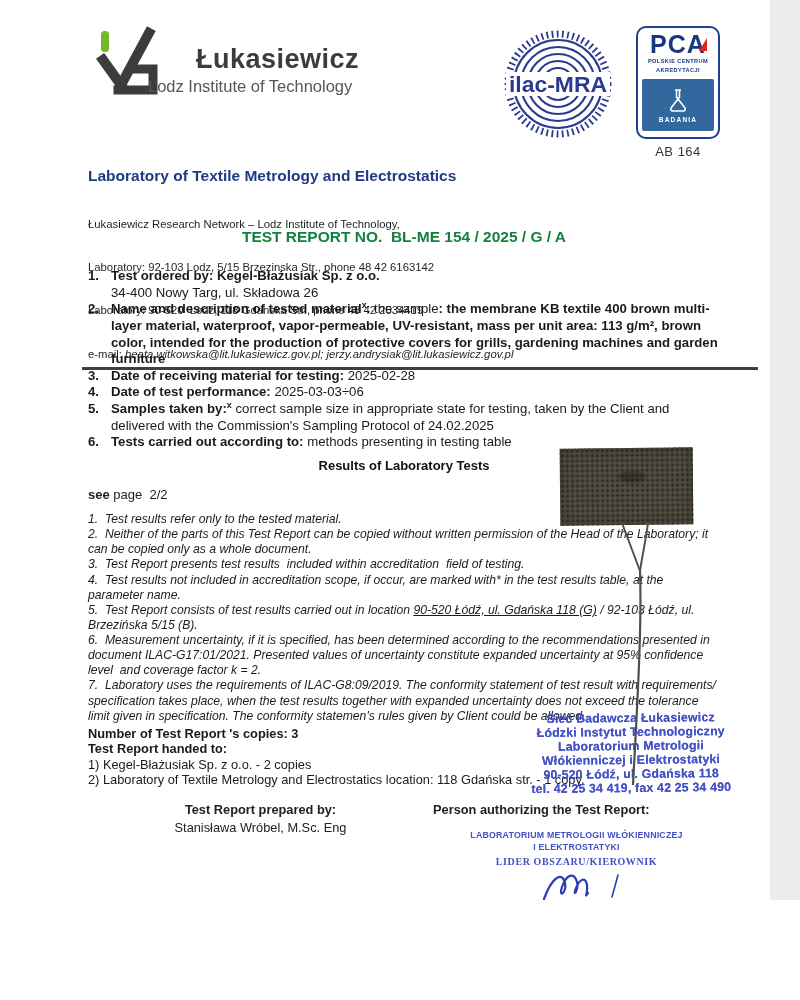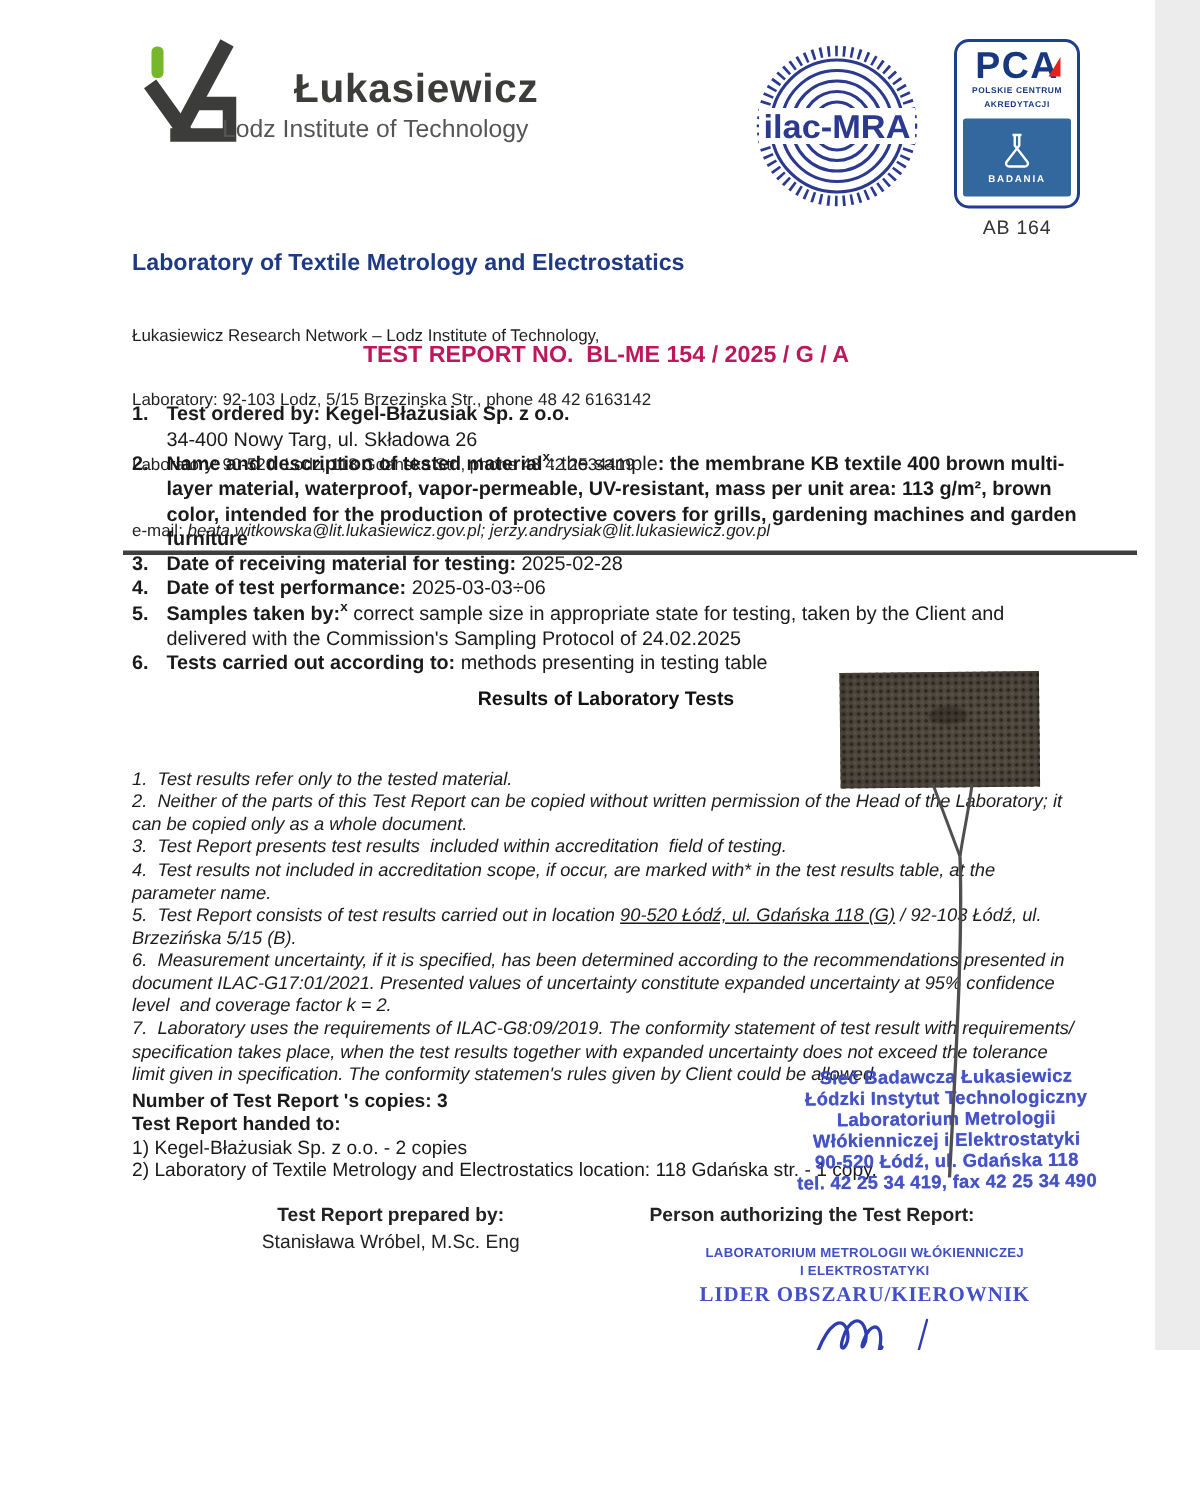--- a/index.html
+++ b/index.html
@@ -32,21 +32,21 @@
   .acc-number { font-size:13px; color:#333; margin-top:5px; letter-spacing:0.5px; }
 
   .lab-title { margin-top:8px; font-size:15.5px; font-weight:bold; color:#1e3a85; }
   .addr { margin-top:3px; font-size:11.3px; line-height:1.28; color:#1f1f1f; white-space:pre-wrap; }
   .email-line { font-size:11.3px; margin-top:1px; color:#1f1f1f; }
   .email-line .em { font-style:italic; }
   .header-divider { margin-top:7px; margin-left:-6px; width:676px; height:0; border-top:3px solid #3f3f3f; }
 
   
   .sec-body { position:absolute; left:88px; top:228px; width:632px; }
-  .report-title { text-align:center; font-weight:bold; font-size:15.5px; white-space:pre-wrap; color:#be185d; }
+  .report-title { text-align:center; font-weight:bold; font-size:15.5px; white-space:pre-wrap; color:#15803d; }
   .items { margin-top:22px; font-size:13.2px; line-height:1.26; color:#1a1a1a; }
   .item { position:relative; padding-left:23px; }
   .item .num { position:absolute; left:0; font-weight:bold; }
   .b { font-weight:bold; }
   .supx { font-size:9px; vertical-align:super; font-weight:bold; line-height:0; }
   .results-heading { text-align:center; font-weight:bold; font-size:13px; margin-top:7px; color:#111; }
   .see-line { margin-top:14px; font-size:13px; white-space:pre-wrap; }
   .performed-line { margin-top:13px; font-size:13px; }
 
   
@@ -58,21 +58,21 @@
   .sec-meta { position:absolute; left:88px; top:726px; width:632px; }
   .meta-line { font-size:12.8px; line-height:1.21; color:#1a1a1a; }
   .prepared-row { display:flex; margin-top:14px; }
   .col-left { width:345px;text-align:center; }
   .col-right { flex:1; }
   .prep-label { font-size:12.8px; font-weight:bold; }
   .prep-name { font-size:12.8px; margin-top:3px; }
   .auth-label { font-size:12.8px; font-weight:bold; }
   .role-stamp { margin-top:13px; text-align:center; color:#3847c2; opacity:0.95; }
   .role-stamp .rs-small { font-size:8.8px; font-weight:bold; letter-spacing:0.2px; line-height:1.35; }
-  .role-stamp .rs-big { font-family:"Liberation Serif", serif; font-size:14px; font-weight:bold; letter-spacing:0.6px; margin-top:2px; }
+  .role-stamp .rs-big { font-family:"Liberation Serif", serif; font-size:10px; font-weight:bold; letter-spacing:0.6px; margin-top:2px; }
   .sig-wrap { text-align:center; margin-top:2px; }
   .signature-name { font-family:"Liberation Serif", serif; font-style:italic; font-size:13.5px; color:#3a3a85; text-align:center; margin-top:-4px; }
 
   .address-stamp { position:absolute; left:497px; top:711px; width:268px; text-align:center;
     color:#3847c2; font-weight:bold; font-size:12.3px; line-height:1.14; letter-spacing:0.2px;
     opacity:0.93; transform:rotate(-0.6deg); z-index:3; text-shadow:0 0 0.5px #3847c2; }
 
   
   .fabric-swatch { position:absolute; left:560px; top:448px; width:133px; height:77px; z-index:2;
     background-color:#4c463c;
@@ -174,20 +174,21 @@
       </div>
       <div class="item">
         <span class="num">5.</span><span class="b">Samples taken by:</span><span class="supx">x</span><span> correct sample size in appropriate state for testing, taken by the Client and delivered with the Commission's Sampling Protocol of 24.02.2025</span>
       </div>
       <div class="item">
         <span class="num">6.</span><span class="b">Tests carried out according to:</span><span> methods presenting in testing table</span>
       </div>
     </div>
 
     <div class="results-heading">Results of Laboratory Tests</div>
+    <div class="see-line"><span class="b">see</span><span> page  2/2</span></div>
   </div>
 
   <div class="sec-footnotes">
     <div class="fn">1.  Test results refer only to the tested material.</div>
     <div class="fn">2.  Neither of the parts of this Test Report can be copied without written permission of the Head of the Laboratory; it can be copied only as a whole document.</div>
     <div class="fn">3.  Test Report presents test results  included within accreditation  field of testing.</div>
     <div class="fn">4.  Test results not included in accreditation scope, if occur, are marked with* in the test results table, at the parameter name.</div>
     <div class="fn"><span>5.  Test Report consists of test results carried out in location </span><span class="u">90-520 Łódź, ul. Gdańska 118 (G)</span><span> / 92-103 Łódź, ul. Brzezińska 5/15 (B).</span></div>
     <div class="fn">6.  Measurement uncertainty, if it is specified, has been determined according to the recommendations presented in document ILAC-G17:01/2021. Presented values of uncertainty constitute expanded uncertainty at 95% confidence level  and coverage factor k = 2.</div>
     <div class="fn">7.  Laboratory uses the requirements of ILAC-G8:09/2019. The conformity statement of test result with requirements/ specification takes place, when the test results together with expanded uncertainty does not exceed the tolerance limit given in specification. The conformity statemen's rules given by Client could be allowed.</div>

